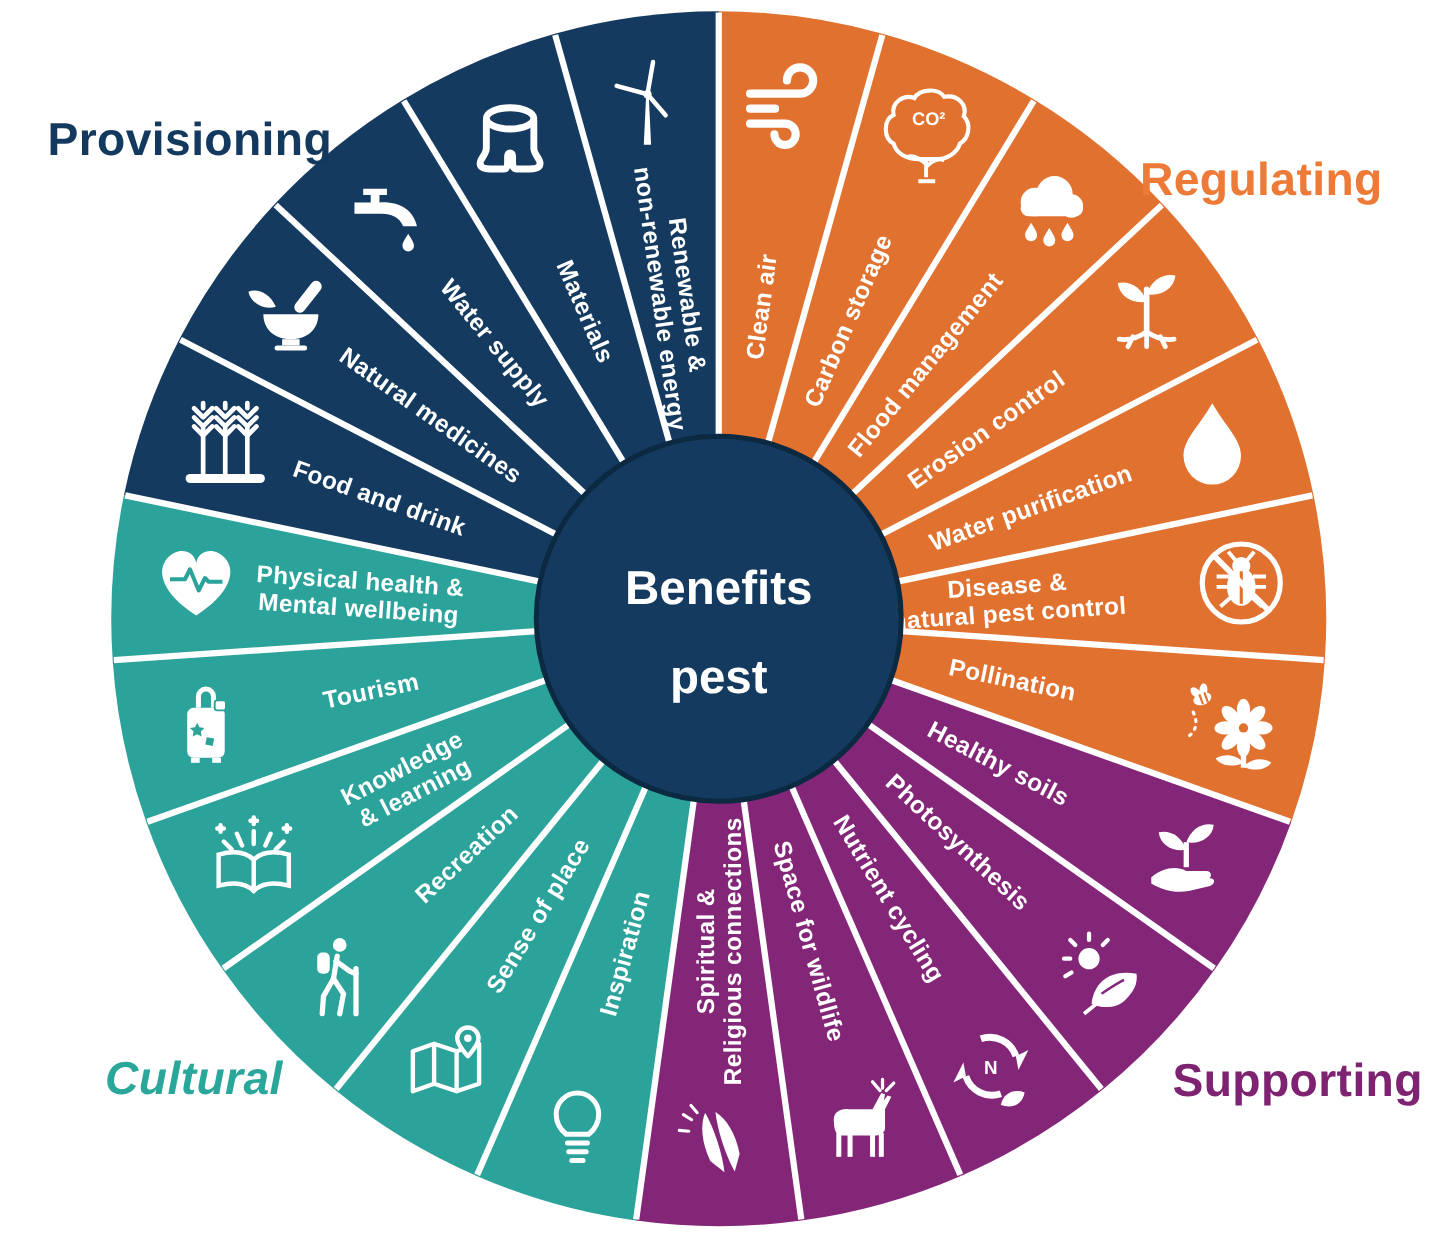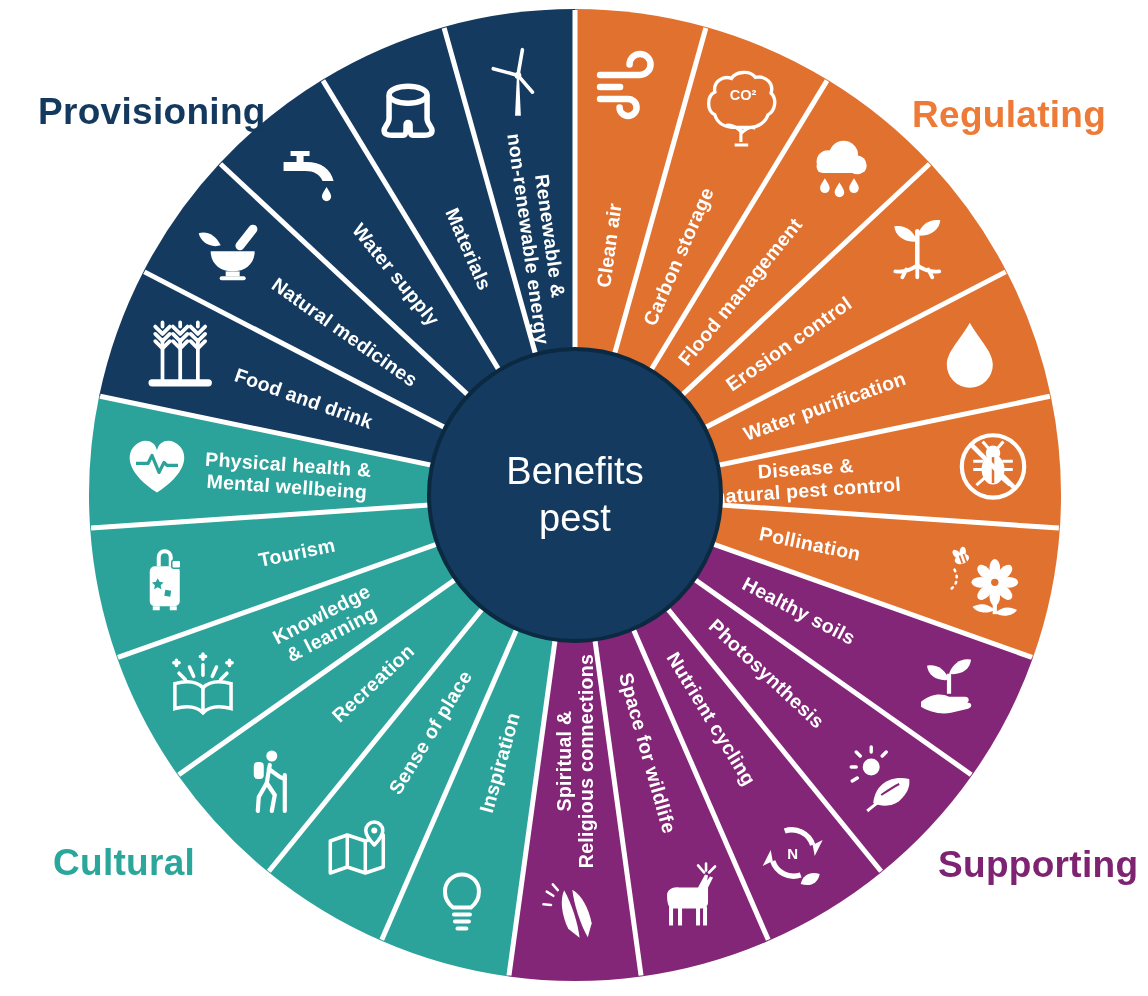--- a/index.html
+++ b/index.html
@@ -2,26 +2,26 @@
 <html><head>
 <meta charset="utf-8">
 <style>
   html,body{margin:0;padding:0;background:#fff;}
   body{width:1148px;height:996px;font-family:"Liberation Sans",sans-serif;}
   #stage{position:relative;width:1148px;height:996px;background:#fff;overflow:hidden;}
   #wheel-svg{position:absolute;left:0;top:0;}
   .group-heading{position:absolute;font-size:37px;font-weight:bold;letter-spacing:.3px;white-space:nowrap;}
   #h-provisioning{left:38px;top:91px;}
   #h-regulating{left:912px;top:94px;}
-  #h-cultural{left:53px;top:842px;}
+  #h-cultural{left:84px;top:842px;font-style:italic;}
   #h-supporting{left:938px;top:844px;}
   #center-circle{position:absolute;left:427px;top:347px;width:296px;height:296px;border-radius:50%;
     box-sizing:border-box;display:flex;flex-direction:column;align-items:center;justify-content:center;
     text-align:center;}
-  .center-line{font-size:38px;font-weight:normal;line-height:47px;}
+  .center-line{font-size:38px;font-weight:bold;line-height:47px;margin-top:24px;}
 </style>
 </head>
 <body>
 
 <div id="stage" style="background: rgb(255, 255, 255);">
   <div id="wheel-mount">
       <svg id="wheel-svg" width="1148" height="996" viewBox="0 0 1148 996" font-family="'Liberation Sans',sans-serif">
         <path d="M575,495 L575.00,9.00 A486,486 0 0 1 706.12,27.02 Z" fill="#E1712E"></path>
         <path d="M575,495 L706.12,27.02 A486,486 0 0 1 827.52,79.75 Z" fill="#E1712E"></path>
         <path d="M575,495 L827.52,79.75 A486,486 0 0 1 930.19,163.28 Z" fill="#E1712E"></path>
@@ -304,21 +304,21 @@
         <text transform="translate(287.67,475.35) rotate(3.91)" text-anchor="middle" font-size="19.5" font-weight="bold" letter-spacing="0.3" fill="#FFFFFF"><tspan x="0" dy="-4">Physical health &amp;</tspan><tspan x="0" dy="22">Mental wellbeing</tspan></text>
         <text transform="translate(303.63,398.55) rotate(19.57)" text-anchor="middle" font-size="19.5" font-weight="bold" letter-spacing="0.3" fill="#FFFFFF"><tspan x="0" dy="6.5">Food and drink</tspan></text>
         <text transform="translate(344.61,332.38) rotate(35.22)" text-anchor="middle" font-size="19.5" font-weight="bold" letter-spacing="0.3" fill="#FFFFFF"><tspan x="0" dy="6.5">Natural medicines</tspan></text>
         <text transform="translate(395.77,274.70) rotate(50.87)" text-anchor="middle" font-size="19.5" font-weight="bold" letter-spacing="0.3" fill="#FFFFFF"><tspan x="0" dy="6.5">Water supply</tspan></text>
         <text transform="translate(468.23,249.19) rotate(66.52)" text-anchor="middle" font-size="19.5" font-weight="bold" letter-spacing="0.3" fill="#FFFFFF"><tspan x="0" dy="6.5">Materials</tspan></text>
         <text transform="translate(539.60,237.42) rotate(82.17)" text-anchor="middle" font-size="19.5" font-weight="bold" letter-spacing="0.3" fill="#FFFFFF"><tspan x="0" dy="-4">Renewable &amp;</tspan><tspan x="0" dy="22">non-renewable energy</tspan></text>
       </svg>
     </div>
 
   <div class="group-heading" id="h-provisioning" style="color: rgb(20, 57, 94);">Provisioning</div>
-  <div class="group-heading" id="h-regulating" style="color: rgb(237, 122, 54);">Regulating</div>
+  <div class="group-heading" id="h-regulating" style="color: rgb(237, 122, 54); margin-top: 29px;">Regulating</div>
   <div class="group-heading" id="h-cultural" style="color: rgb(43, 166, 155);">Cultural</div>
   <div class="group-heading" id="h-supporting" style="color: rgb(126, 35, 113);">Supporting</div>
 
   <div id="center-circle" style="background: rgb(20, 58, 95); border: 4px solid rgb(11, 41, 65); color: rgb(255, 255, 255);">
     <div class="center-line">Benefits</div>
     <div class="center-line">pest</div>
   </div>
 </div>
 
 </body></html>

